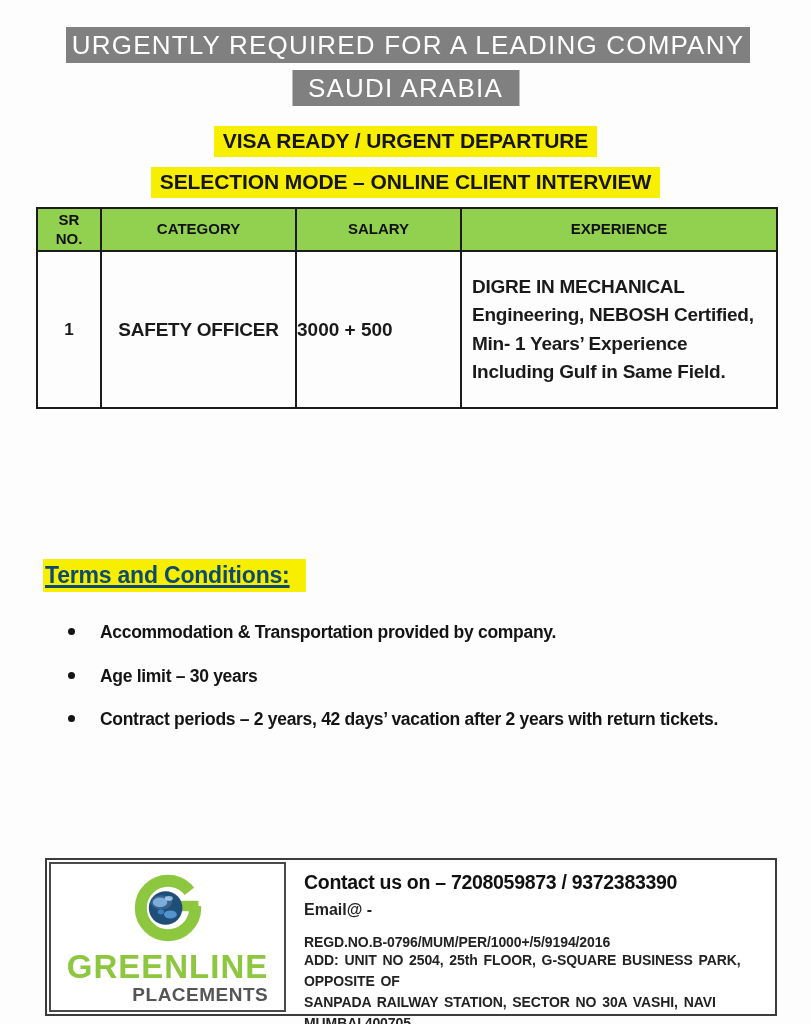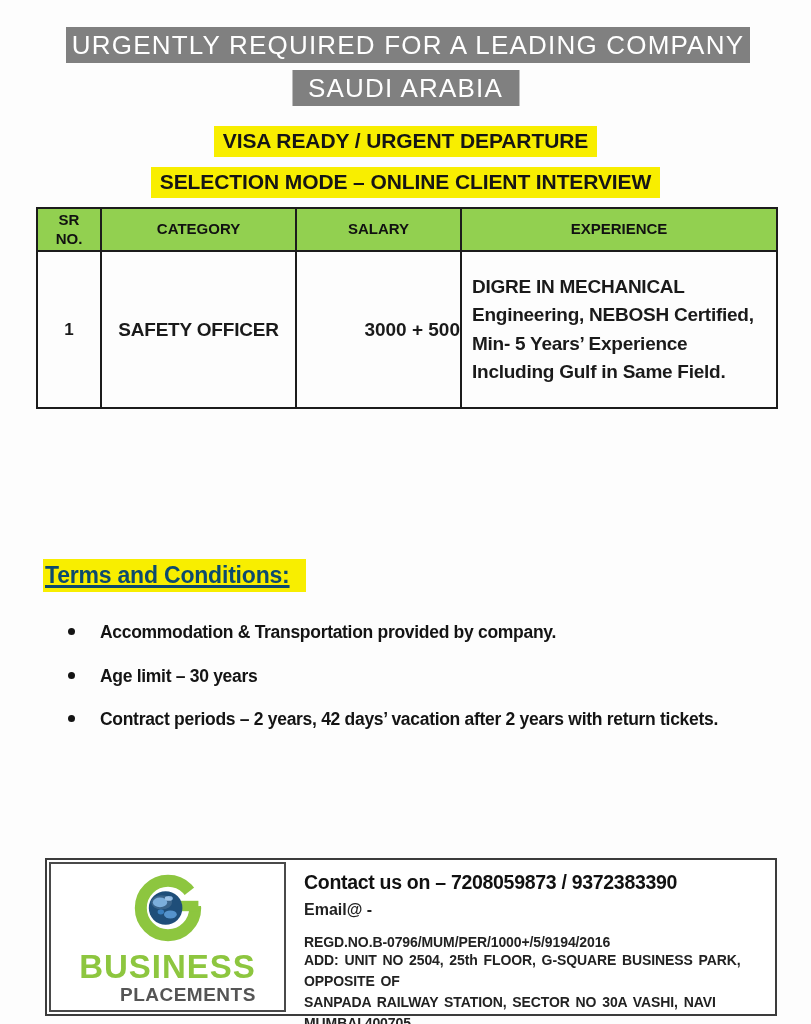--- a/index.html
+++ b/index.html
@@ -46,21 +46,21 @@
   table.vacancy col.c-exp{width:316px;}
   table.vacancy th,table.vacancy td{border:2px solid var(--border-dark);}
   table.vacancy th{
     background:var(--table-green);height:43px;
     font-size:15px;font-weight:bold;text-align:center;
     line-height:1.25;white-space:pre-line;color:#111;
   }
   table.vacancy tbody tr{height:157px;}
   td.cell-sr{text-align:center;font-size:17px;font-weight:bold;}
   td.cell-cat{text-align:center;font-size:19px;font-weight:bold;letter-spacing:-0.2px;}
-  td.cell-sal{text-align:right;font-size:19px;font-weight:bold;}
+  td.cell-sal{text-align:left;font-size:19px;font-weight:bold;}
   td.cell-exp{
     font-size:19px;font-weight:bold;text-align:left;vertical-align:middle;
     padding:4px 4px 4px 10px;line-height:1.5;letter-spacing:-0.25px;
   }
   
   .terms-heading{position:absolute;left:43px;top:562px;}
   .terms-heading span{
     background:var(--highlight-yellow);color:#0c4a6e;
     font-size:23px;font-weight:bold;
     text-decoration:underline;text-decoration-thickness:2.5px;
@@ -133,21 +133,21 @@
         <th>CATEGORY</th>
         <th>SALARY</th>
         <th>EXPERIENCE</th>
       </tr>
     </thead>
     <tbody>
       <tr>
         <td class="cell-sr">1</td>
         <td class="cell-cat">SAFETY OFFICER</td>
         <td class="cell-sal">3000 + 500</td>
-        <td class="cell-exp">DIGRE IN MECHANICAL Engineering, NEBOSH Certified, Min- 5 Years’ Experience Including Gulf in Same Field.</td>
+        <td class="cell-exp">DIGRE IN MECHANICAL Engineering, NEBOSH Certified, Min- 1 Years’ Experience Including Gulf in Same Field.</td>
       </tr>
     </tbody>
   </table>
 
   <div class="terms-heading">
     <span>Terms and Conditions:</span>
   </div>
 
   <ul class="terms-list">
     <li><span>Accommodation &amp; Transportation provided by company.</span></li>
@@ -165,21 +165,21 @@
         <g>
           <circle cx="47" cy="50" r="21" fill="#1f4e79"></circle>
           <ellipse cx="40" cy="43" rx="9" ry="6" fill="#6fa8dc" opacity="0.95"></ellipse>
           <ellipse cx="53" cy="58" rx="8" ry="5" fill="#5b9bd5" opacity="0.9"></ellipse>
           <ellipse cx="51" cy="38" rx="5" ry="3" fill="#9cc7ee" opacity="0.9"></ellipse>
           <ellipse cx="41" cy="55" rx="4" ry="3" fill="#3d85c6" opacity="0.9"></ellipse>
           <ellipse cx="42" cy="43" rx="13" ry="9" fill="#ffffff" opacity="0.12"></ellipse>
         </g>
       </svg>
       <div class="logo-text">
-        <div class="logo-main">BUSINESS</div>
+        <div class="logo-main">GREENLINE</div>
         <div class="logo-sub">PLACEMENTS</div>
       </div>
     </div>
 
     <div class="contact-cell">
       <div class="contact-line">Contact us on – 7208059873 / 9372383390</div>
       <div class="email-line">
         <span class="email-label">Email@ -</span>
       </div>
       <div class="regd-line">REGD.NO.B-0796/MUM/PER/1000+/5/9194/2016</div>

